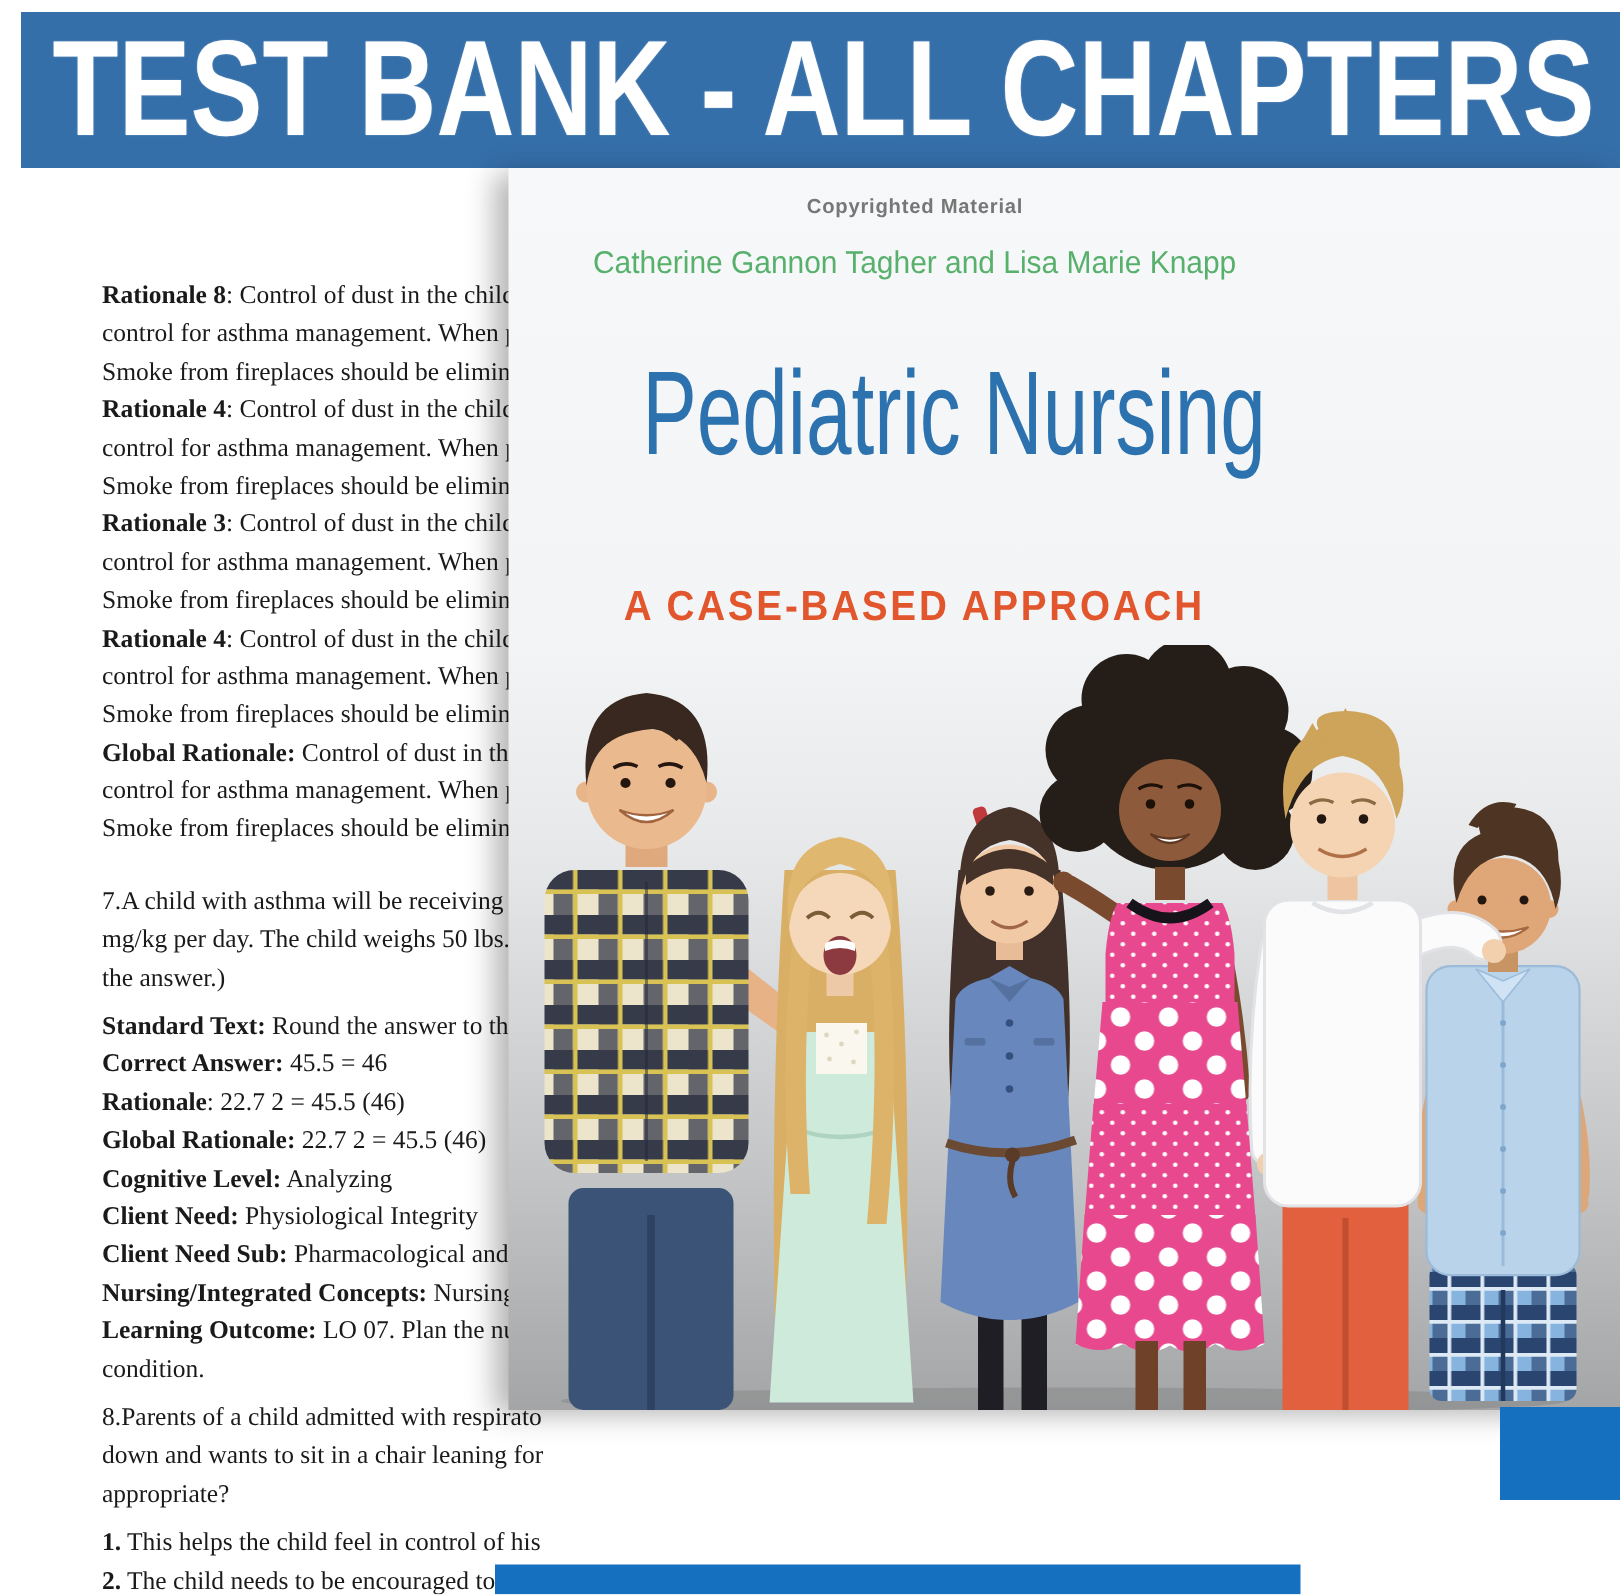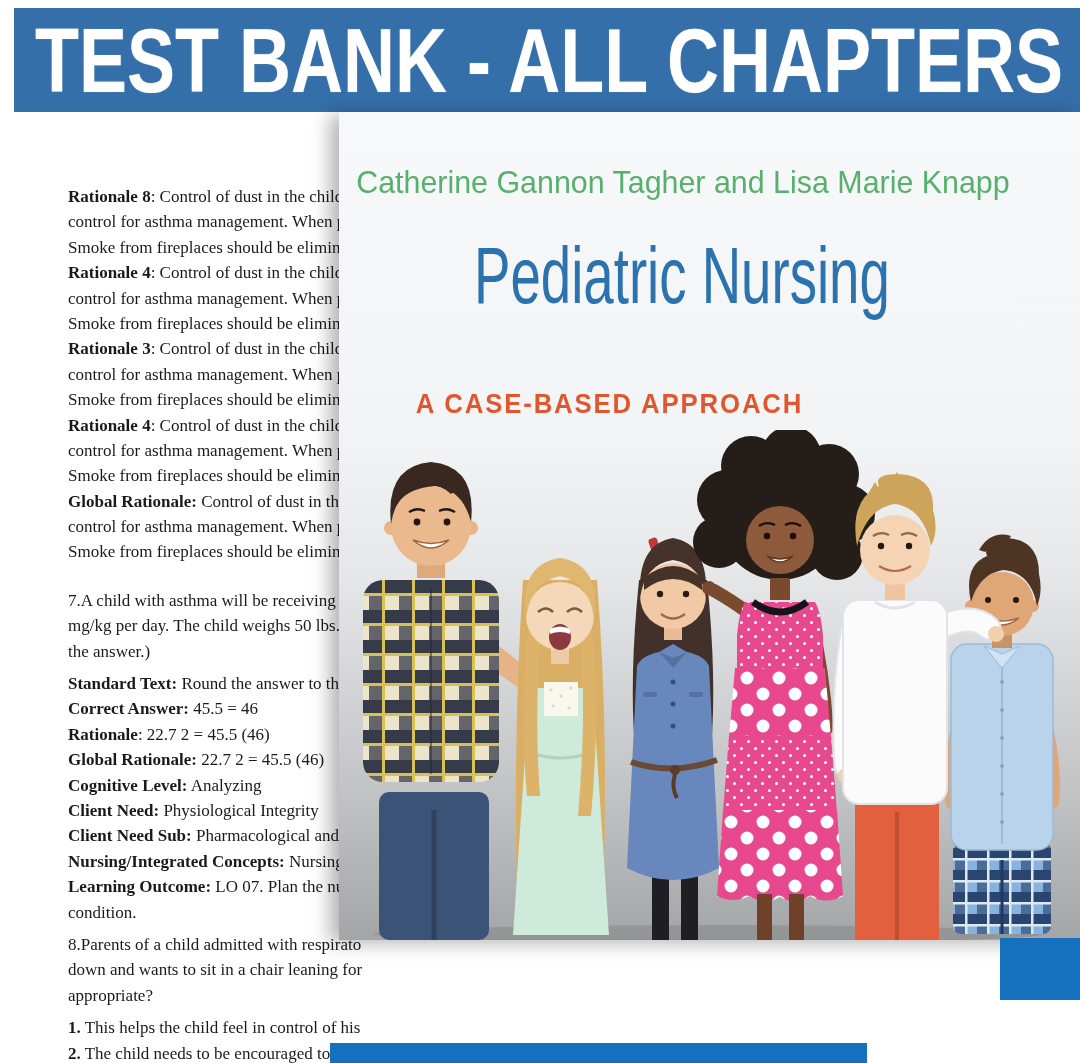--- a/index.html
+++ b/index.html
@@ -27,23 +27,23 @@
   .doc-line b{font-weight:bold;}
   .gap-lg{margin-top:23px;}
   .gap-sm{margin-top:7px;}
 
   
   .book{position:absolute;left:339px;top:112px;width:741px;height:828px;
     background:linear-gradient(180deg,#f7f8f9 0%,#f3f4f5 38%,#e7e8e9 55%,#c2c3c4 82%,#a4a5a6 100%);
     box-shadow:-9px 3px 18px rgba(0,0,0,.30);}
   .cover-center{position:absolute;left:0;width:542px;text-align:center;}
   .cover-copyright{top:18px;font-size:13.5px;letter-spacing:.5px;color:var(--copyright-gray);font-weight:700;}
-  .cover-authors{top:52px;font-size:32px;color:var(--author-green);}
+  .cover-authors{top:52px;font-size:21px;color:var(--author-green);}
   .cover-authors .stretch{display:inline-block;transform:scale(.95,1);white-space:nowrap;}
-  .cover-title{top:118px;font-size:78px;color:var(--title-blue);font-weight:400;margin-left:46px;}
+  .cover-title{top:118px;font-size:78px;color:var(--title-blue);font-weight:400;}
   .cover-title .stretch{display:inline-block;transform:scale(.70,1.02);white-space:nowrap;}
   .cover-subtitle{top:276px;font-size:28px;font-weight:700;letter-spacing:2px;color:var(--subtitle-orange);}
   .cover-subtitle .stretch{display:inline-block;transform:scale(.92,1);white-space:nowrap;}
   .kids{position:absolute;left:0;bottom:0;width:741px;height:510px;display:block;}
 
   
   .accent-right{position:absolute;left:1000px;top:938px;width:80px;height:62px;background:var(--accent-bar);}
   .accent-strip{position:absolute;left:330px;top:1043px;width:537px;height:20px;background:var(--accent-bar);}
 
   
@@ -94,20 +94,21 @@
         <div class="doc-line gap-sm"><b>1.</b> This helps the child feel in control of his</div>
         <div class="doc-line"><b>2.</b> The child needs to be encouraged to lie f</div>
       </div>
   </div>
 
   <div class="top-banner">
     <span class="stretch">TEST BANK - ALL CHAPTERS</span>
   </div>
 
   <div class="book">
+    <div class="cover-center cover-copyright">Copyrighted Material</div>
     <div class="cover-center cover-authors">
       <span class="stretch">Catherine Gannon Tagher and Lisa Marie Knapp</span>
     </div>
     <div class="cover-center cover-title">
       <span class="stretch">Pediatric Nursing</span>
     </div>
     <div class="cover-center cover-subtitle">
       <span class="stretch">A CASE-BASED APPROACH</span>
     </div>
 

